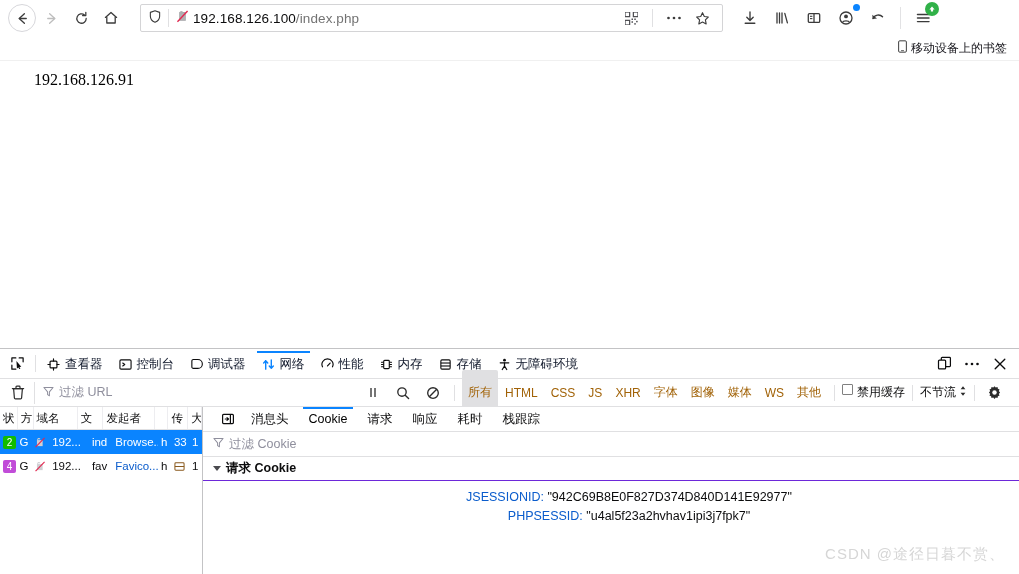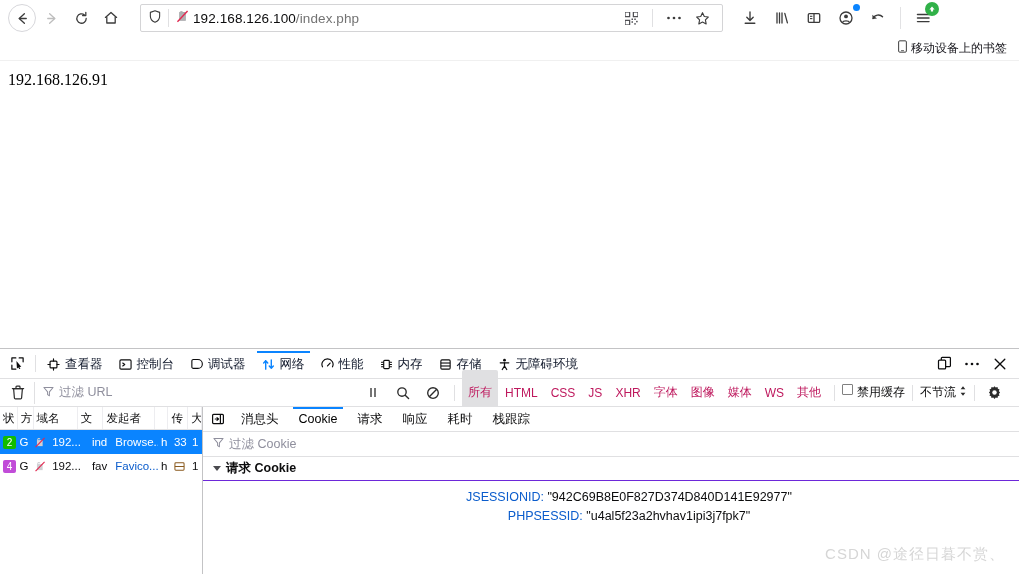--- a/index.html
+++ b/index.html
@@ -57,20 +57,21 @@
     height: 24px; flex: 0 0 24px; display: flex; align-items: center;
     justify-content: flex-end; padding-right: 8px; background: #fff;
     font-size: 12px; color: #15141a;
   }
   .bm-item { display: flex; align-items: center; gap: 4px; padding: 2px 4px; border-radius: 3px; }
 
   
   .content {
     flex: 1 1 auto; background: #ffffff; overflow: hidden; position: relative;
     border-top: 1px solid #f0f0f0;
+    padding-left: 26px;
   }
   .page-text {
     font-family: "Liberation Serif", serif;
     font-size: 16px; color: #000; padding: 10px 8px 0 8px;
   }
 
   
   .devtools {
     flex: 0 0 226px; height: 226px; border-top: 1px solid #c3c3c5;
     background: #fff; display: flex; flex-direction: column; position: relative;
@@ -105,21 +106,21 @@
   .fb-icon { width: 28px; height: 26px; display: flex; align-items: center; justify-content: center; color: #2b2b2b; }
   .fb-filter {
     flex: 0 0 auto; width: 325px; height: 22px; display: flex; align-items: center; gap: 5px;
     border-left: 1px solid #e0e0e2; padding-left: 8px; margin-left: 2px;
   }
   .fb-filter .ph { color: #8f8f9d; font-size: 12.5px; }
   .fb-ctrls { display: flex; align-items: center; gap: 2px; }
   .fb-sep { width: 1px; height: 16px; background: #e0e0e2; margin: 0 5px; }
   .fb-types { display: flex; align-items: center; gap: 1px; }
   .fb-type {
-    font-size: 12px; padding: 14px 6px; border-radius: 2px; color: #be185d; white-space: nowrap;
+    font-size: 12px; padding: 14px 6px; border-radius: 2px; color: #a16207; white-space: nowrap;
   }
   .fb-type.on { background: #e0e0e2; }
   .fb-check { display: flex; align-items: flex-start; gap: 4px; font-size: 12px; white-space: nowrap; }
   .fb-box { width: 11px; height: 11px; border: 1px solid #808080; background: #fff; border-radius: 1px; }
   .fb-throttle { display: flex; align-items: center; gap: 3px; font-size: 12px; white-space: nowrap; }
   .fb-gear { width: 24px; display: flex; align-items: center; justify-content: center; }
 
   
   .dt-body { flex: 1 1 auto; display: flex; overflow: hidden; }
   .net-list { flex: 0 0 203px; width: 203px; border-right: 1px solid #c3c3c5; overflow: hidden; background: #fff; }
@@ -148,21 +149,21 @@
   .c-type { width: 14px; }
   .c-transfer { width: 20px; }
   .c-size { width: 14px; border-right: none; }
   .net-row.sel .c-init { color: #fff; }
   .net-row:not(.sel) .c-init { color: #0a5ccc; }
 
   
   .net-detail { flex: 1 1 auto; display: flex; flex-direction: column; overflow: hidden; background: #fff; }
   .det-tabs {
     height: 25px; flex: 0 0 25px; display: flex; align-items: stretch;
-    border-bottom: 1px solid #e0e0e2; padding-left: 2px;
+    border-bottom: 1px solid #e0e0e2; padding-left: 12px;
   }
   .det-back { width: 26px; display: flex; align-items: center; justify-content: center; color: #0c0c0d; }
   .det-tab {
     display: flex; align-items: center; padding: 0 10px; font-size: 12.5px; color: #0c0c0d; position: relative;
   }
   .det-tab.active { color: #000000; }
   .det-tab.active::before {
     content: ""; position: absolute; left: 4px; right: 4px; top: 0; height: 2px; background: #0a84ff;
   }
   .det-filter {

